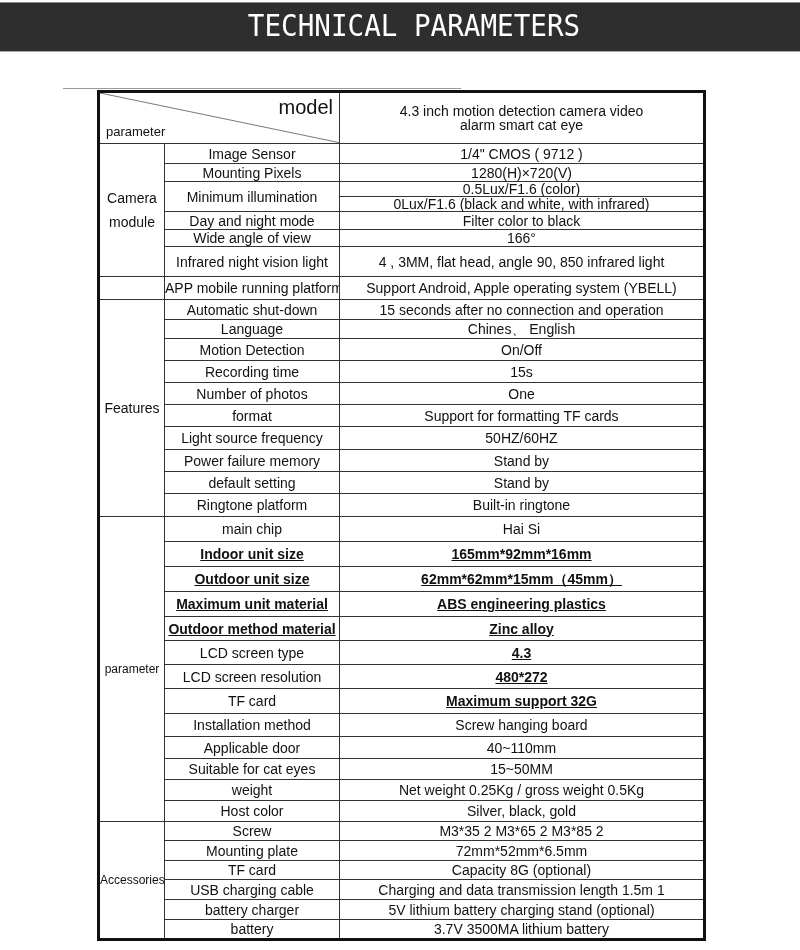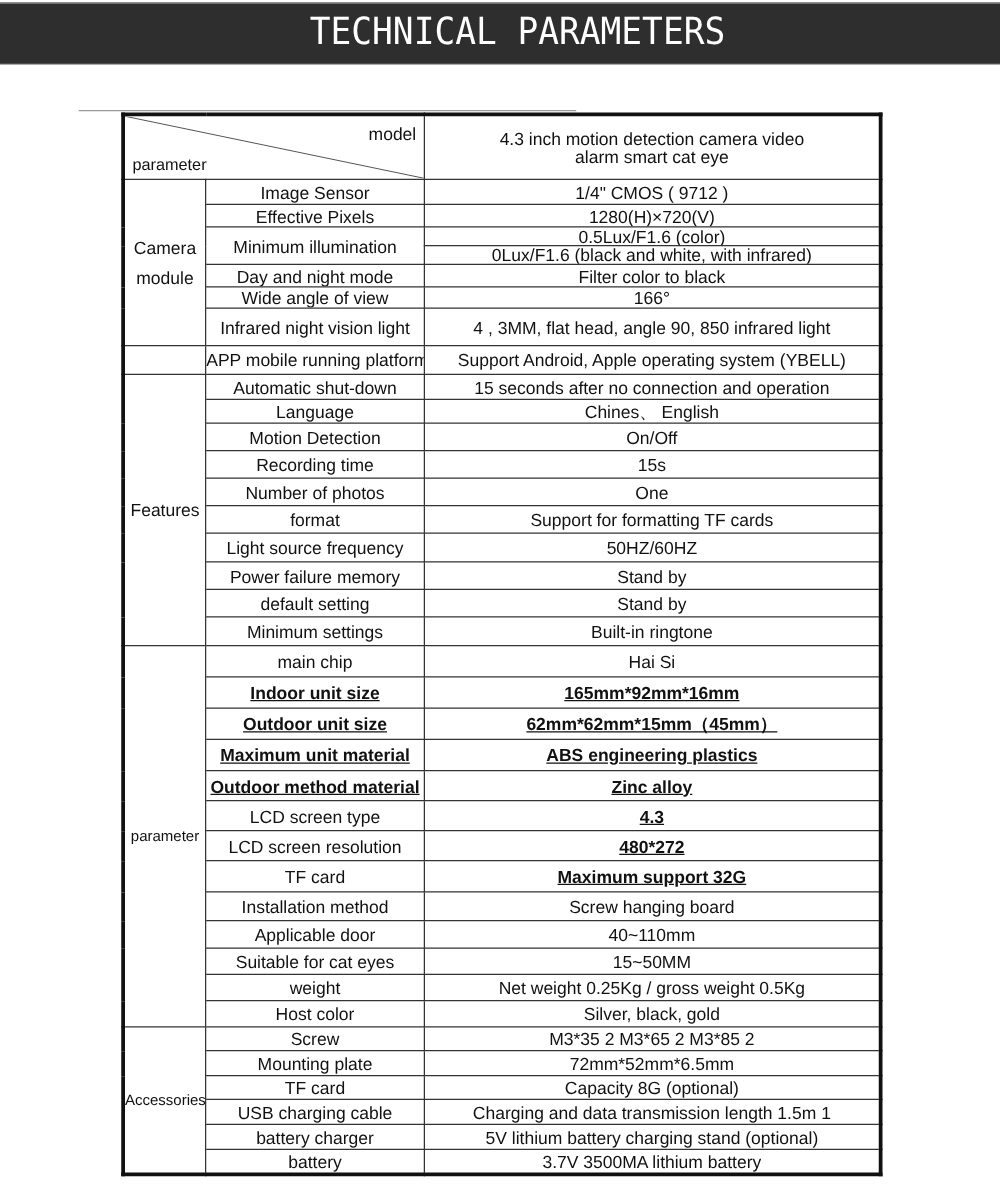--- a/index.html
+++ b/index.html
@@ -6,21 +6,21 @@
   body{width:800px;height:950px;position:relative;overflow:hidden;font-family:"Liberation Sans",sans-serif;color:#111;}
   .banner{position:absolute;left:0;top:2px;width:800px;height:48px;background:#2e2e2e;border-top:1px solid #888;border-bottom:1px solid #aaa;padding-left:28px;}
   .banner-title{position:absolute;left:0;right:0;top:5px;text-align:center;color:#fff;font-family:"DejaVu Sans Mono","Liberation Mono",monospace;font-size:30px;letter-spacing:0px;transform:scaleX(0.92);}
   .topline{position:absolute;left:63px;top:88px;width:398px;height:1px;background:#999;}
   table.spec{position:absolute;left:97px;top:90px;width:606px;border-collapse:collapse;border:3px solid #111;table-layout:fixed;}
   table.spec td{border:1px solid #333;padding:0;text-align:center;vertical-align:middle;font-size:14px;line-height:14px;white-space:nowrap;overflow:hidden;}
   td.grp{font-size:13px;}
   td.grp.small{font-size:12px;}
   td.hdr-left{position:relative;height:50px;}
   td.hdr-left svg{position:absolute;left:0;top:0;}
-  .hdr-model{position:absolute;right:6px;top:7px;font-size:14px;}
+  .hdr-model{position:absolute;right:6px;top:7px;font-size:20px;}
   .hdr-param{position:absolute;left:6px;bottom:4px;font-size:13px;}
   td.hdr-val{font-size:15px;line-height:17px;white-space:normal;}
   td.v-small{font-size:12px;line-height:12px;}
   td.p-small{font-size:12.5px;}
   td.bold{font-weight:600;font-size:13px;text-decoration:underline;}
 </style>
 </head>
 <body>
 
 <div class="banner">
@@ -48,21 +48,21 @@
         <span>alarm smart cat eye</span>
       </td>
     </tr>
 
     <tr style="height:20px">
       <td rowspan="7" class="grp" style="line-height:24px"><span>Camera</span><br><span>module</span></td>
       <td>Image Sensor</td>
       <td>1/4" CMOS ( 9712 )</td>
     </tr>
     <tr style="height:18px">
-      <td>Effective Pixels</td>
+      <td>Mounting Pixels</td>
       <td>1280(H)×720(V)</td>
     </tr>
     <tr style="height:14px">
       <td rowspan="2" style="line-height:12px;white-space:normal">Minimum illumination</td>
       <td class="v-small">0.5Lux/F1.6 (color)</td>
     </tr>
     <tr style="height:14px">
       <td class="v-small">0Lux/F1.6 (black and white, with infrared)</td>
     </tr>
     <tr style="height:18px">
@@ -115,21 +115,21 @@
       </tr>
     <tr style="height:22px">
         <td>Power failure memory</td>
         <td>Stand by</td>
       </tr>
     <tr style="height:22px">
         <td>default setting</td>
         <td>Stand by</td>
       </tr>
     <tr style="height:23px">
-        <td>Minimum settings</td>
+        <td>Ringtone platform</td>
         <td>Built-in ringtone</td>
       </tr>
 
     <tr style="height:25px">
       <td rowspan="13" class="grp small">parameter</td>
       <td>main chip</td>
       <td>Hai Si</td>
     </tr>
     <tr style="height:25px">
         <td class="bold">Indoor unit size</td>

